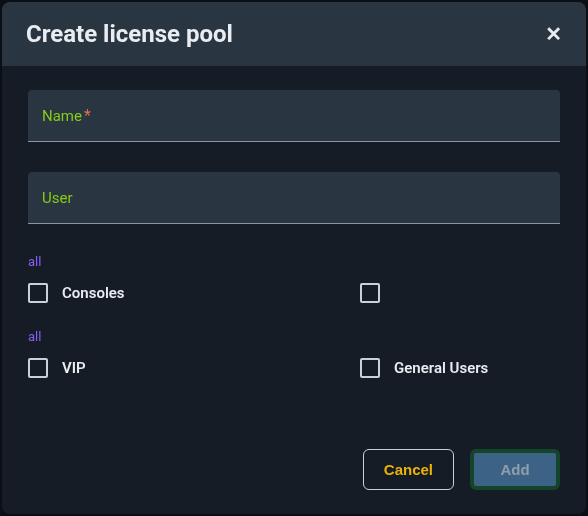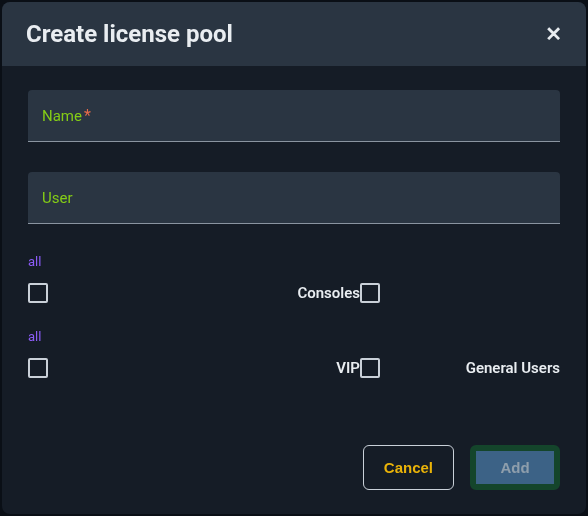--- a/index.html
+++ b/index.html
@@ -1,15 +1,15 @@
 <!DOCTYPE html>
 <html><head>
 <meta charset="utf-8">
 <style>
-  * { box-sizing: border-box; margin: 0; padding: 0; justify-content: space-between; }
+  * { box-sizing: border-box; margin: 0; padding: 0; }
   html, body { width: 588px; height: 516px; }
   body {
     background: #0a0f16;
     font-family: -apple-system, BlinkMacSystemFont, "Segoe UI", Roboto, Arial, sans-serif;
     overflow: hidden;
   }
   .modal {
     width: 584px;
     height: 512px;
     margin: 2px;
@@ -93,21 +93,20 @@
     width: 20px;
     height: 20px;
     border: 2px solid #c9d0d8;
     border-radius: 2px;
     background: transparent;
   }
   .check-label {
     color: #e9edf1;
     font-size: 15px;
     font-weight: 600;
-    margin-left: 38px;
   }
   .modal-footer {
     display: flex;
     justify-content: flex-end;
     gap: 16px;
     padding: 0 26px 24px 26px;
   }
   .btn {
     min-width: 90px;
     padding: 8px 20px;
@@ -117,21 +116,21 @@
     cursor: pointer;
     text-align: center;
   }
   .btn-cancel {
     background: transparent;
     border: 1px solid #c9d0d8;
     color: #eab308;
   }
   .btn-add {
     background: #4a7aa6;
-    border: 6px solid #14532d;
+    border: 4px solid #14532d;
     color: #b7cad9;
     opacity: 0.75;
   }
 </style>
 </head>
 <body>
 
 <div class="modal">
 
   <div class="modal-header">

